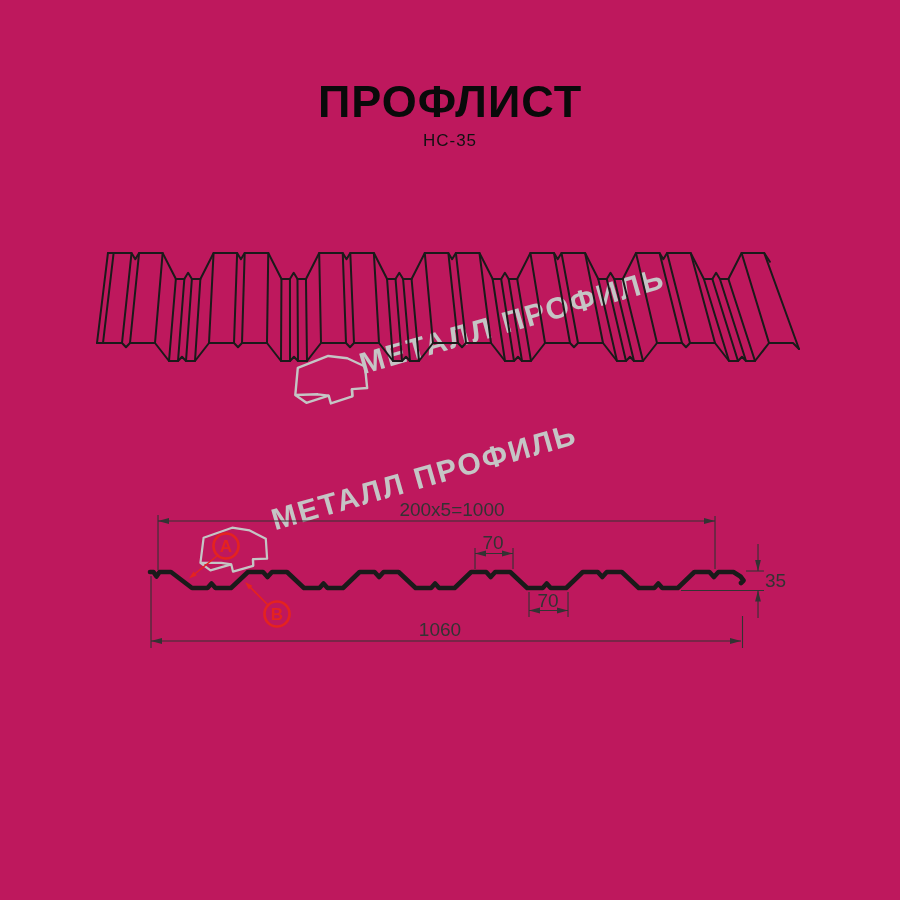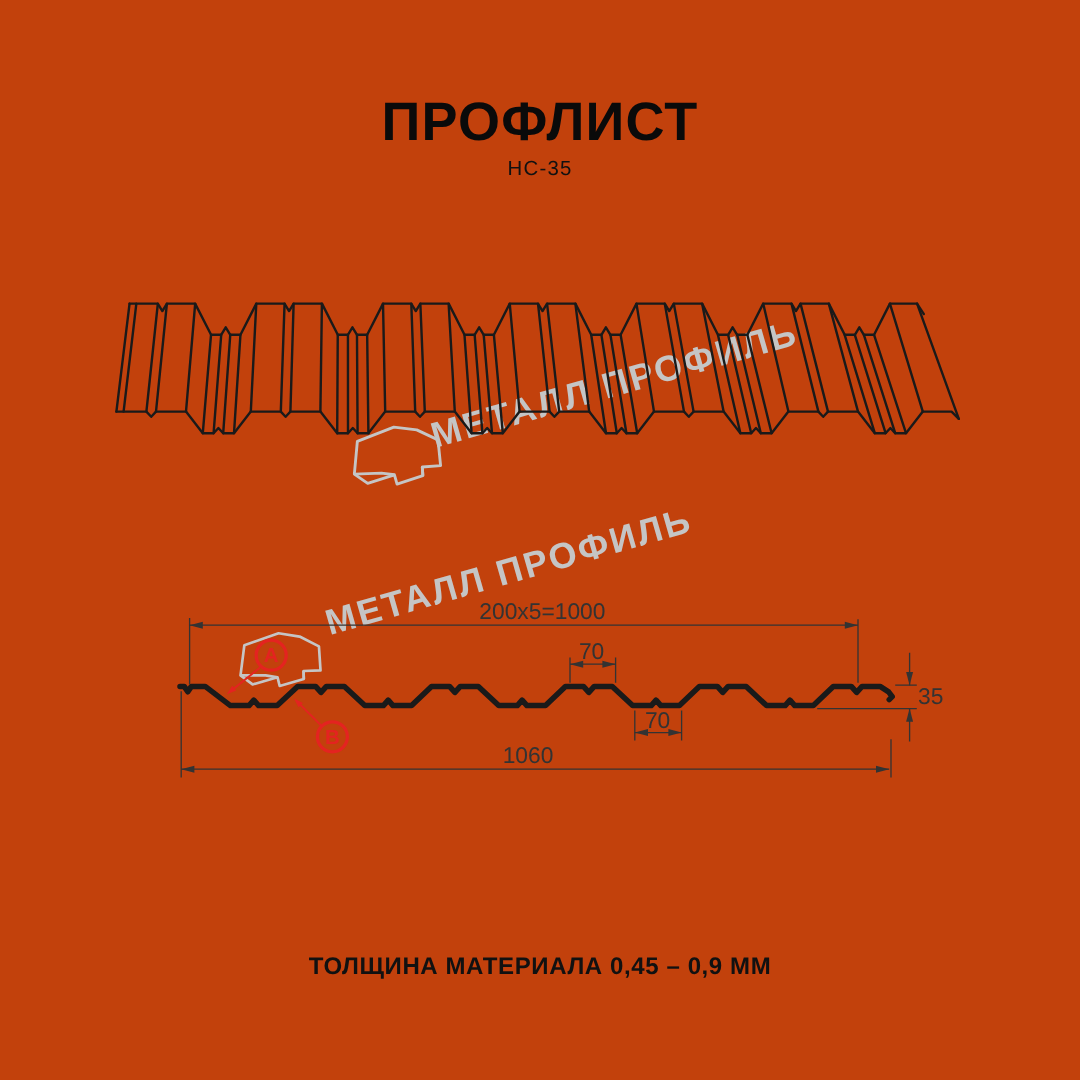--- a/index.html
+++ b/index.html
@@ -1,16 +1,16 @@
 <!DOCTYPE html>
 <html style="--accent_red: #e42320; --line: #1a1a1a; --dim: #333333; --watermark: #c5c5c5;"><head>
 <meta charset="utf-8">
 <style>
   html,body{margin:0;padding:0;background:#ffffff;}
-  .page{position:relative;width:900px;height:900px;background:#c2410c;overflow:hidden;
+  .page{position:relative;width:900px;height:900px;background:#be185d;overflow:hidden;
         font-family:"Liberation Sans",sans-serif;}
   .title{position:absolute;top:76px;left:0;width:900px;text-align:center;
          font-size:45px;font-weight:800;letter-spacing:1px;color:#0a0a0a;}
   .subtitle{position:absolute;top:131px;left:0;width:900px;text-align:center;
          font-size:17px;font-weight:500;letter-spacing:1px;color:#111;}
   .footer{position:absolute;top:795px;left:0;width:900px;text-align:center;
          font-size:20px;font-weight:700;letter-spacing:.5px;color:#111;}
   .wm{position:absolute;transform-origin:0 100%;}
   .wm-text{font-size:30px;font-weight:700;letter-spacing:2px;color:var(--watermark);
          white-space:nowrap;transform-origin:0 100%;transform:rotate(-16deg);}
@@ -179,14 +179,13 @@
     </g>
 
     <g>
       <line class="redline" x1="268" y1="605" x2="250" y2="587"></line>
       <polygon class="redarrow" points="245,582 248.8,589.4 252.4,585.8"></polygon>
       <circle class="redring" cx="277" cy="614" r="12.5"></circle>
       <text class="redletter" x="277" y="620">В</text>
     </g>
   </svg>
 
-  <div class="footer">ТОЛЩИНА МАТЕРИАЛА 0,45 – 0,9 ММ</div>
 </div>
 
 </body></html>

